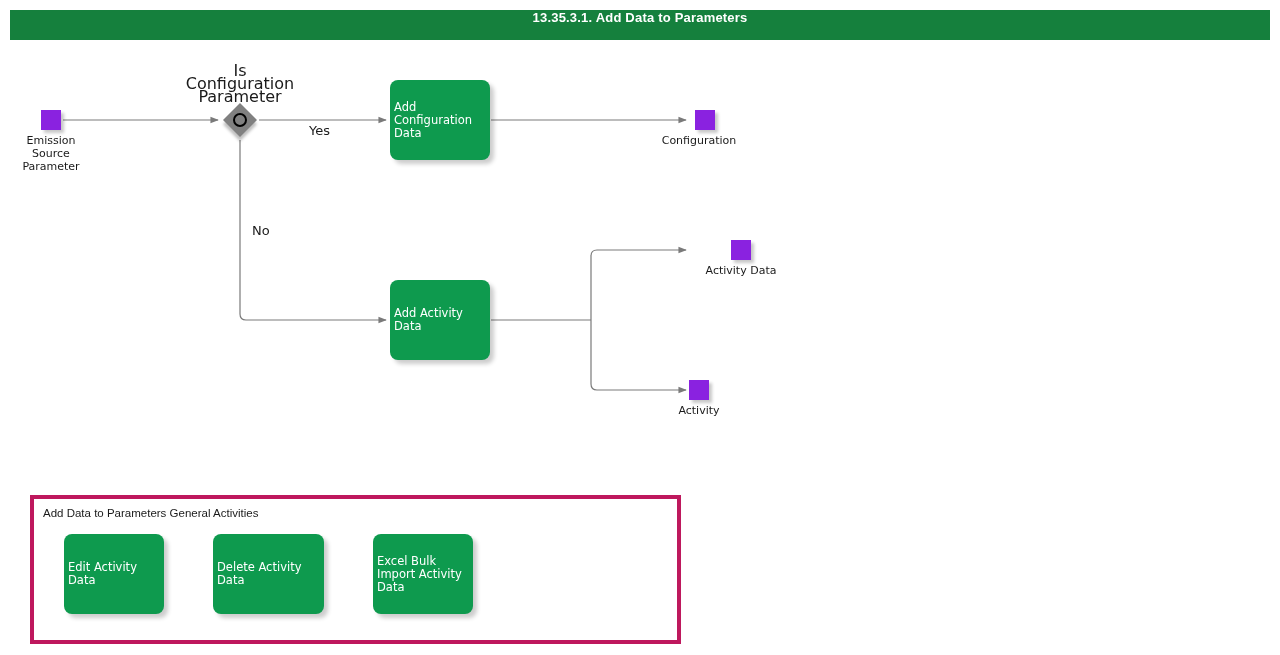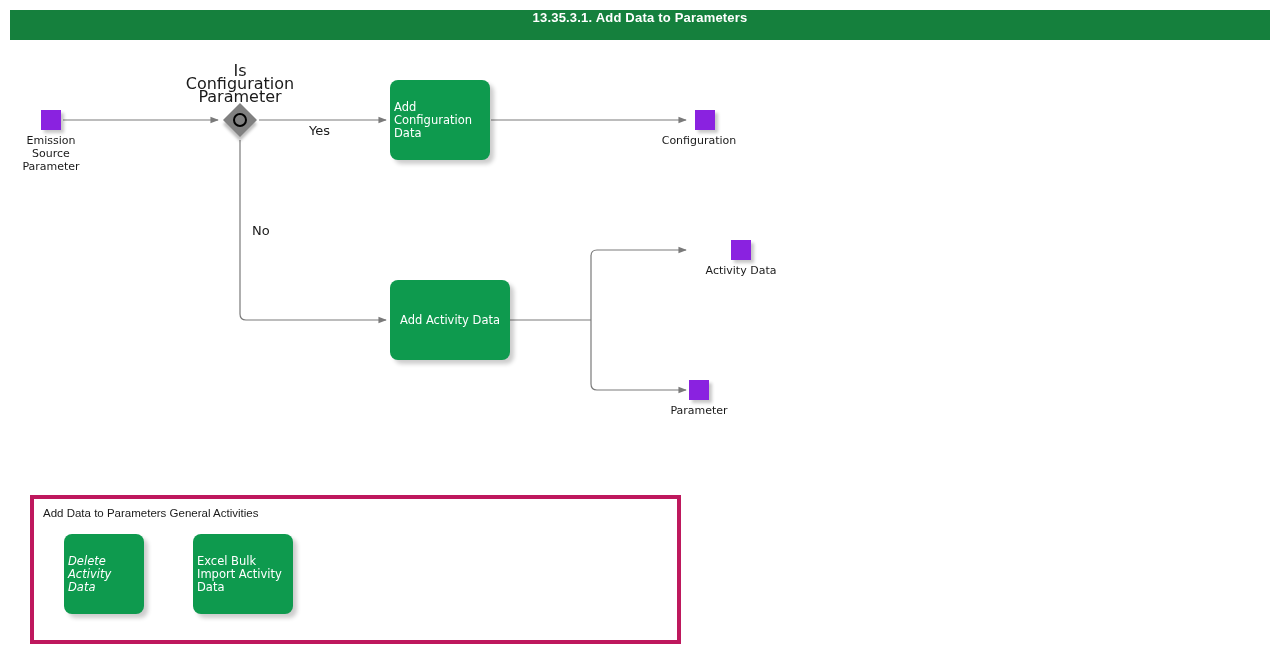--- a/index.html
+++ b/index.html
@@ -221,45 +221,48 @@
     <div class="dcircle"></div>
   </div>
 
   <div class="edge-label" style="left:309px; top:123px;">Yes</div>
   <div class="edge-label" style="left:252px; top:223px;">No</div>
 
   <div class="activity" style="left:390px; top:80px; width:100px; height:80px;">
     <span>Add Configuration Data</span>
   </div>
 
-  <div class="activity" style="left:390px; top:280px; width:120px; height:80px;">
+  <div class="activity" style="left:390px; top:280px; width:100px; height:80px;">
     <span>Add Activity Data</span>
   </div>
 
   <div class="node data-node" style="left:689px; top:110px; width:20px; height:20px;padding-left:6px;">
     <div class="swatch"></div>
     <div class="caption">Configuration</div>
   </div>
 
   <div class="node data-node" style="left:689px; top:240px; width:20px; height:20px;margin-left:42px;">
     <div class="swatch"></div>
     <div class="caption">Activity Data</div>
   </div>
 
   <div class="node data-node" style="left:689px; top:380px; width:20px; height:20px;">
     <div class="swatch"></div>
-    <div class="caption">Parameter</div>
+    <div class="caption">Activity</div>
   </div>
 
 </div>
 
 <div id="general-activities">
   <div class="group-title">Add Data to Parameters General Activities</div>
 
   <div id="ga-row">
-    <div class="activity" style="width:80px; height:80px;font-style:italic;">
+    <div class="activity" style="width:100px; height:80px;">
+      <span>Edit Activity Data</span>
+    </div>
+    <div class="activity" style="width:111px; height:80px;">
       <span>Delete Activity Data</span>
     </div>
     <div class="activity" style="width:100px; height:80px;">
       <span>Excel Bulk Import Activity Data</span>
     </div>
   </div>
 </div>
 
 </body></html>

